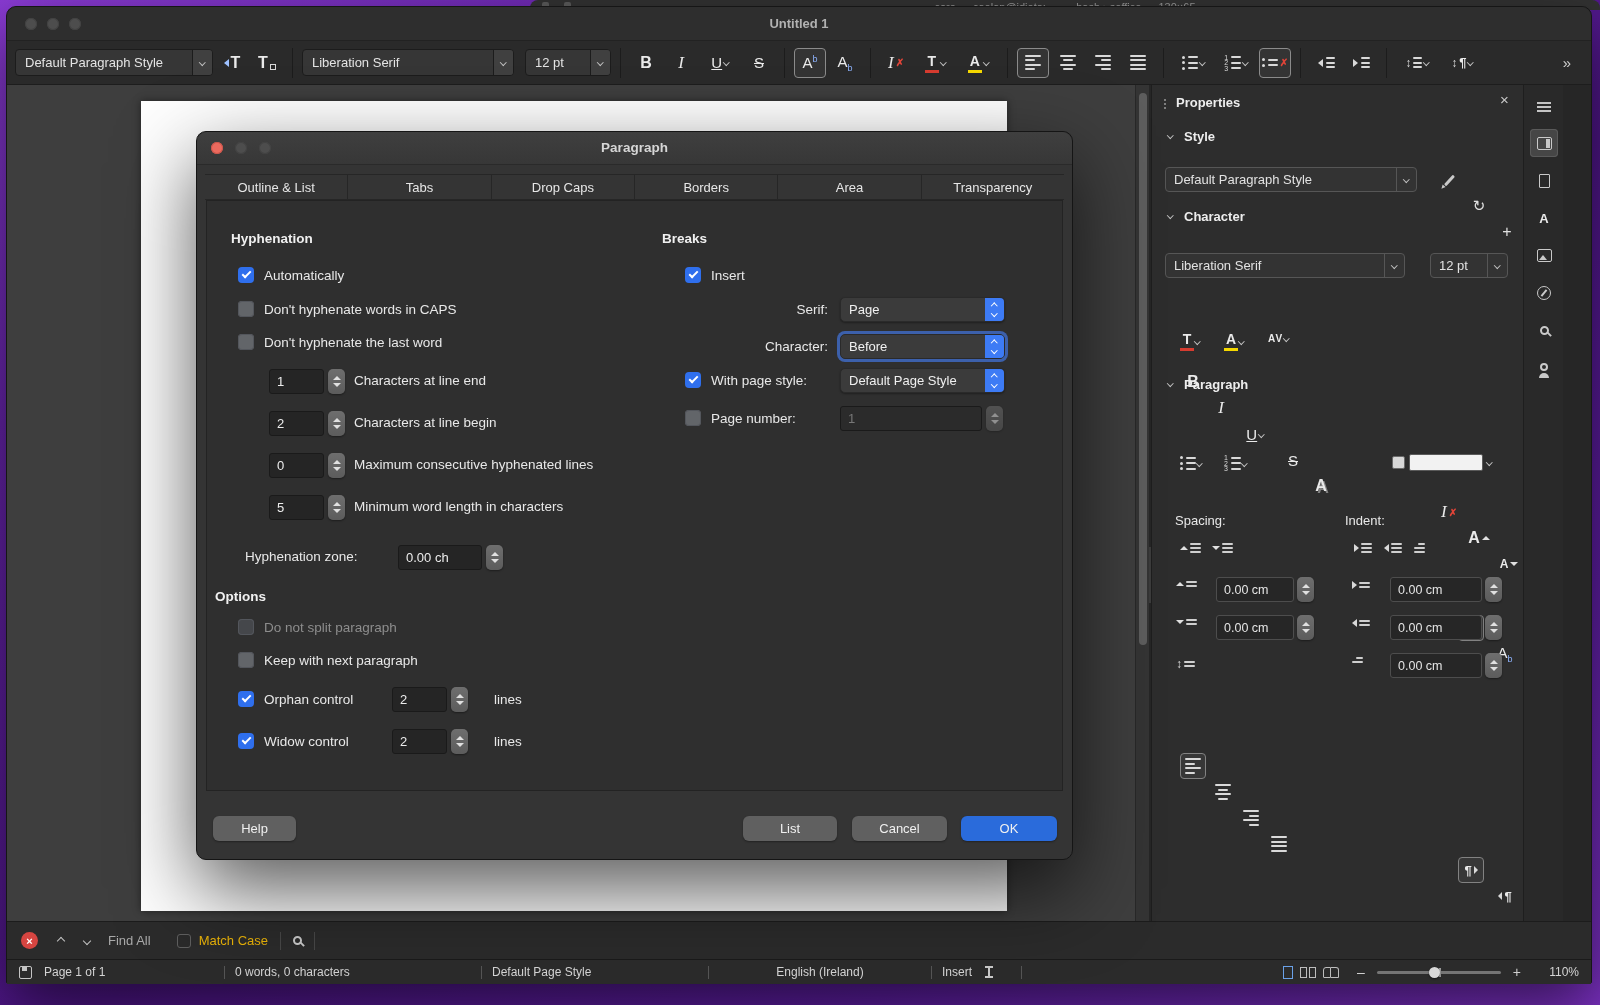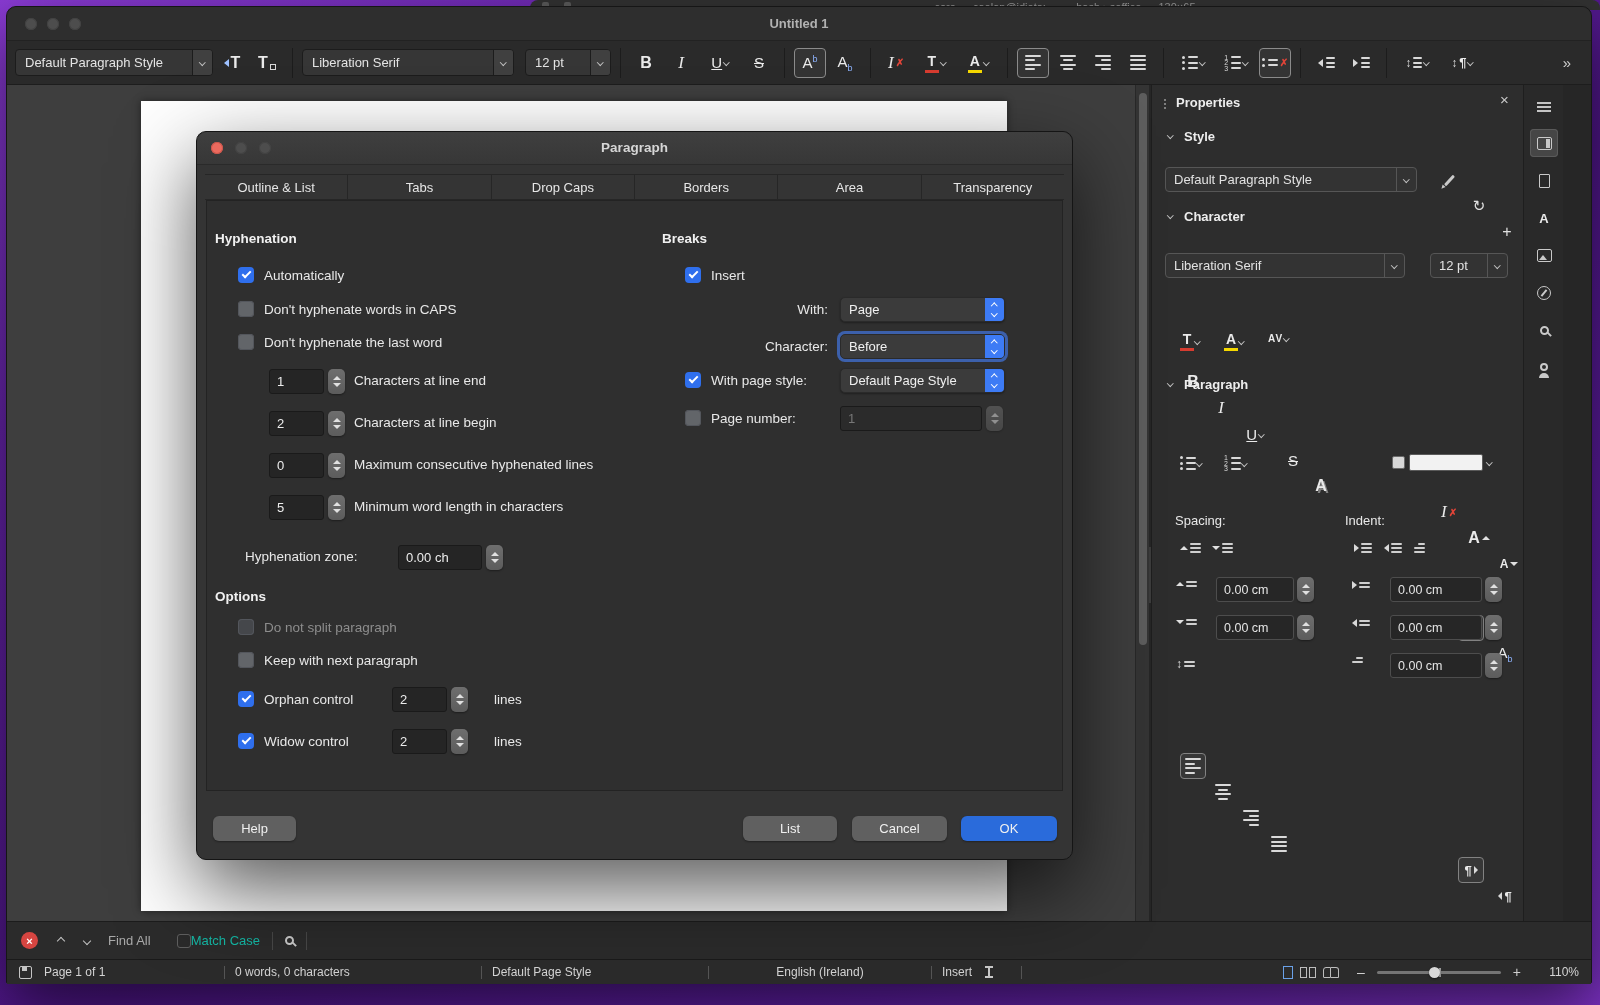--- a/index.html
+++ b/index.html
@@ -743,21 +743,21 @@
           <span>×</span>
         </span>
       <button class="fbtn" style="margin-left:10px">
           <i class="chev up gray"></i>
         </button>
       <button class="fbtn">
           <i class="chev down gray"></i>
         </button>
       <span class="ftext" style="margin-left:8px">Find All</span>
       <span class="mc-box" style="margin-left:26px"></span>
-      <span class="ftext" style="margin-left:0;color:#14b8a6">Match Case</span>
+      <span class="ftext" style="margin-left:8px;color:#eab308">Match Case</span>
       <span class="fsep"></span>
       <span class="mag"></span>
       <span class="fsep"></span>
     </div>
 
     <div class="statusbar">
       <span class="save-ic"></span>
       <span style="margin-left:12px;width:180px">Page 1 of 1</span>
       <span class="ssep"></span>
       <span style="margin-left:10px;width:246px">0 words, 0 characters</span>
@@ -815,21 +815,21 @@
       <span class="tabcell">
           <span>Area</span>
         </span>
       <span class="tabcell">
           <span>Transparency</span>
         </span>
     </div>
 
     <div class="dlg-panel">
 
-      <span class="h abs" style="left:8px;top:30px">Hyphenation</span>
+      <span class="h abs" style="left:24px;top:30px">Hyphenation</span>
       <span class="cb on abs" style="left:31px;top:66px">
           <i class="ck"></i>
         </span>
       <span class="lbl abs" style="left:57px;top:67px">Automatically</span>
       <span class="cb abs" style="left:31px;top:100px"></span>
       <span class="lbl abs" style="left:57px;top:101px">Don't hyphenate words in CAPS</span>
       <span class="cb abs" style="left:31px;top:133px"></span>
       <span class="lbl abs" style="left:57px;top:134px">Don't hyphenate the last word</span>
 
       <span class="dfield abs" style="left:62px;top:168px;width:55px">
@@ -908,21 +908,21 @@
           <i class="vtri down"></i>
         </span>
       <span class="lbl abs" style="left:287px;top:533px">lines</span>
 
       <span class="h abs" style="left:455px;top:30px">Breaks</span>
       <span class="cb on abs" style="left:478px;top:66px">
           <i class="ck"></i>
         </span>
       <span class="lbl abs" style="left:504px;top:67px">Insert</span>
 
-      <span class="lbl right abs" style="left:455px;top:101px;width:166px">With:</span>
+      <span class="lbl right abs" style="left:455px;top:101px;width:166px">Serif:</span>
       <span class="msel abs" style="left:633px;top:96px;width:165px">
         <span class="mval">Page</span>
         <span class="mcap">
             <i class="chev up sm"></i>
             <i class="chev down sm"></i>
           </span>
       </span>
 
       <span class="lbl right abs" style="left:455px;top:138px;width:166px">Character:</span>
       <span class="msel focus abs" style="left:633px;top:133px;width:165px">

